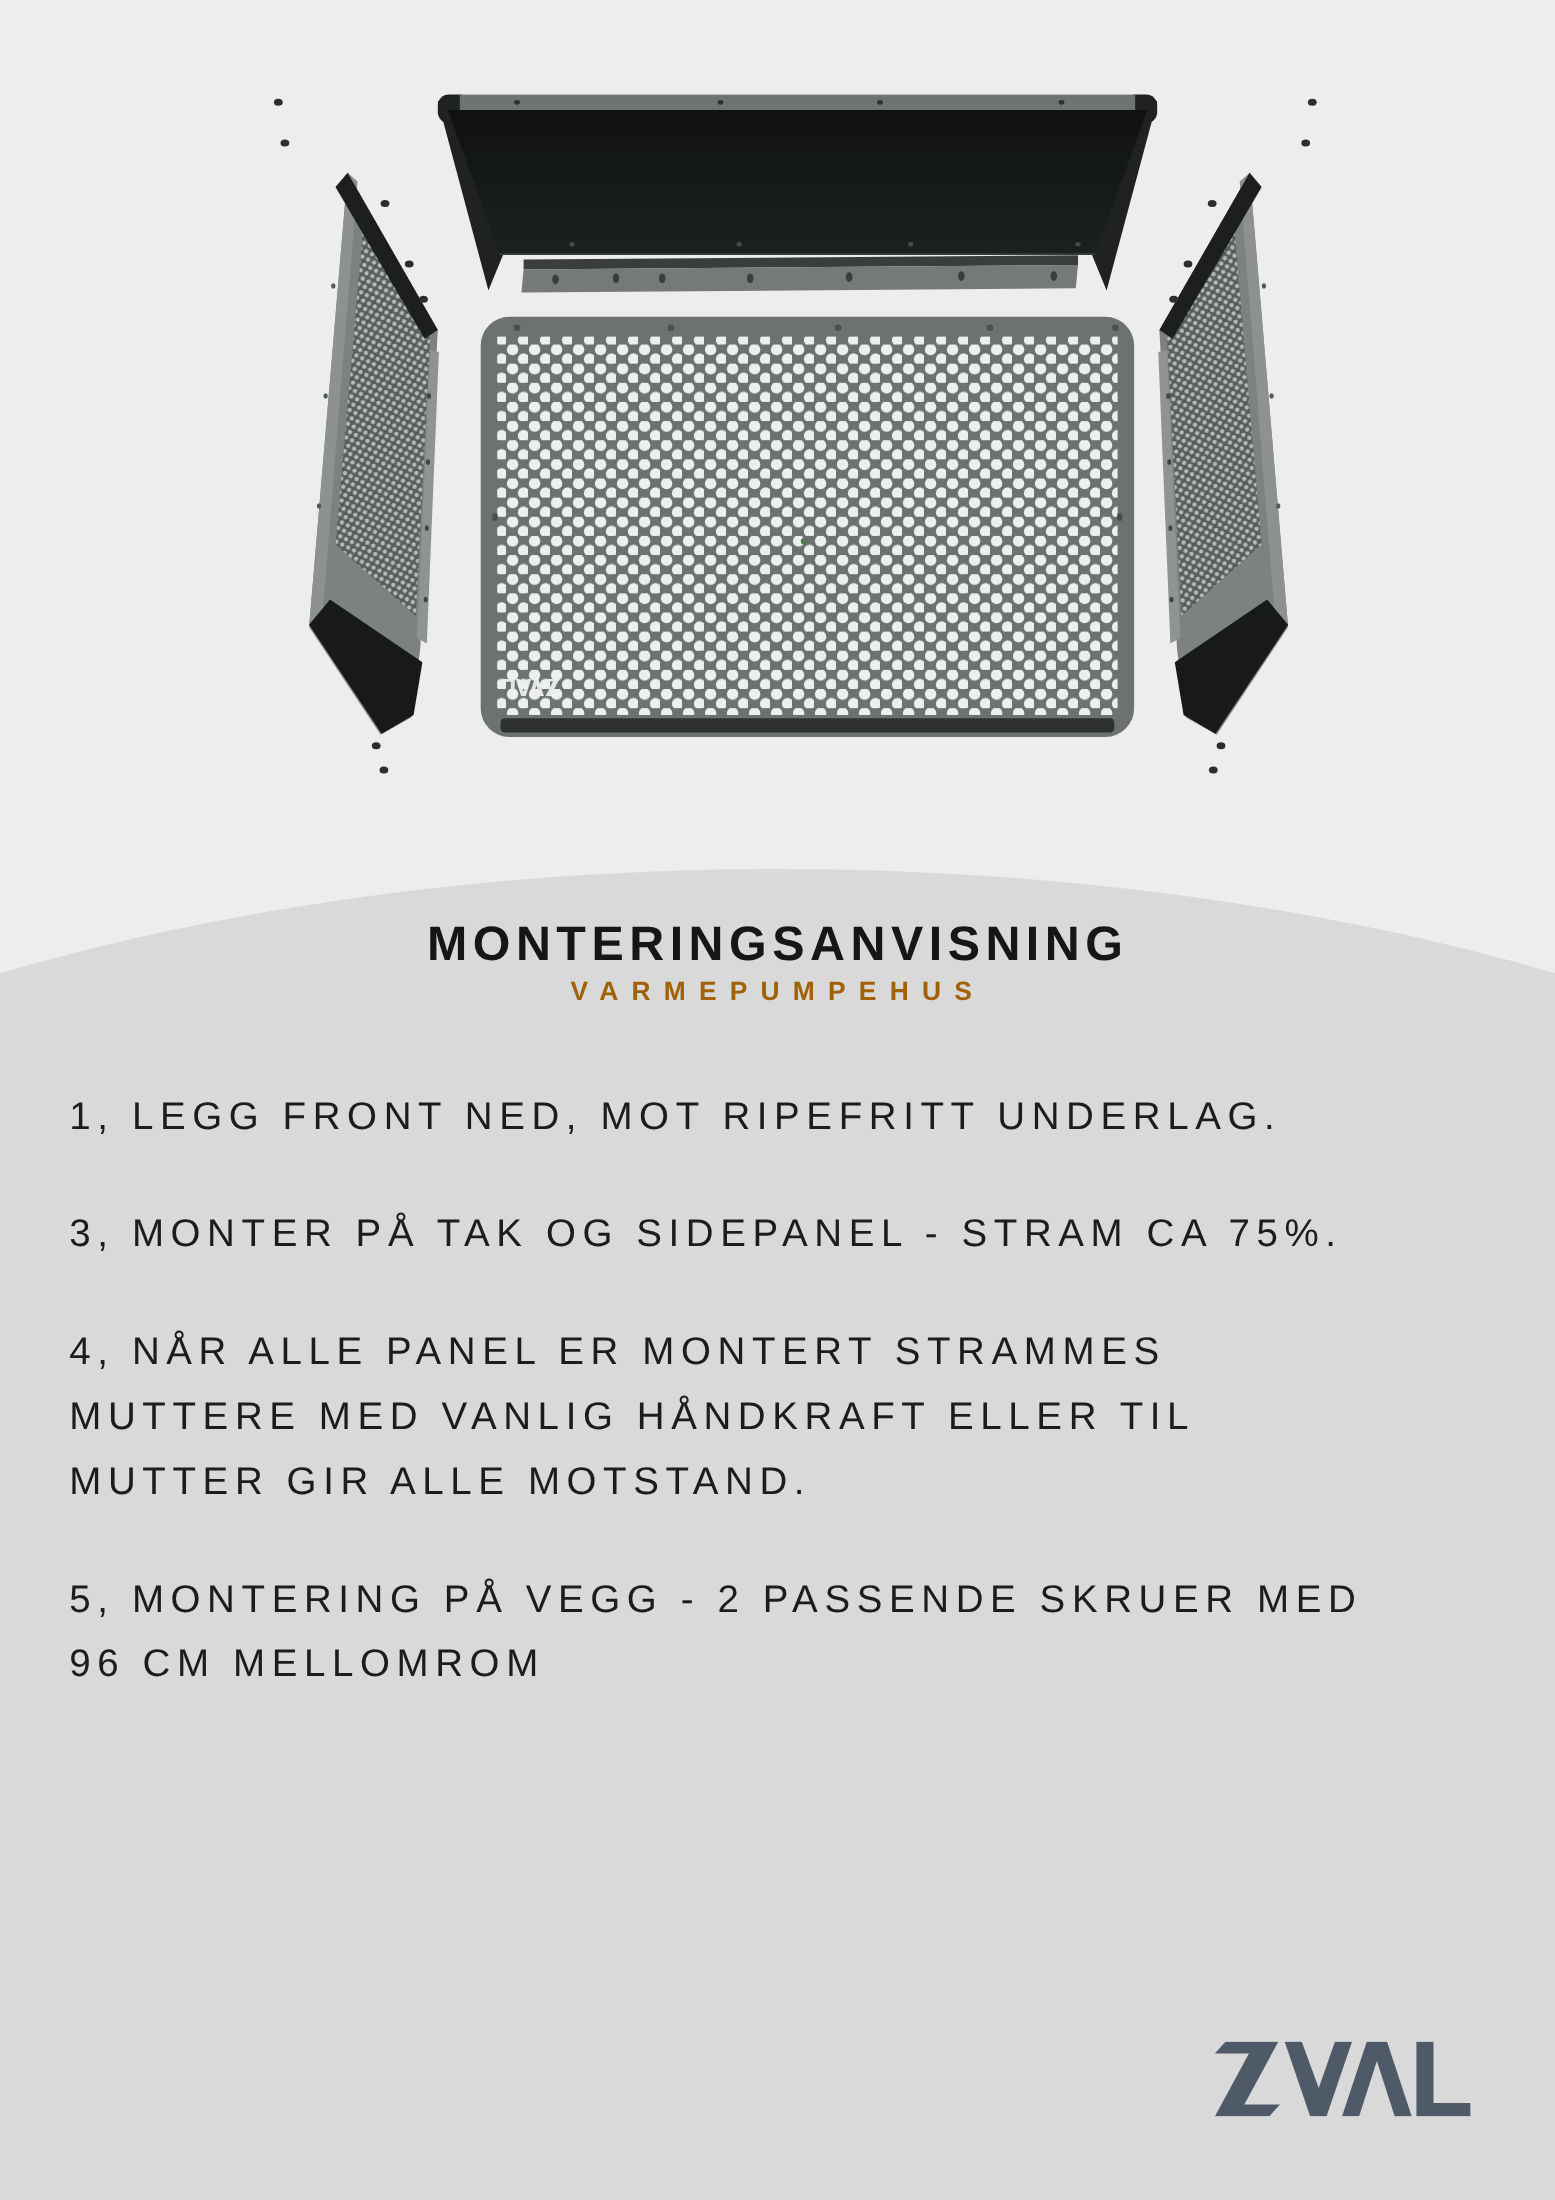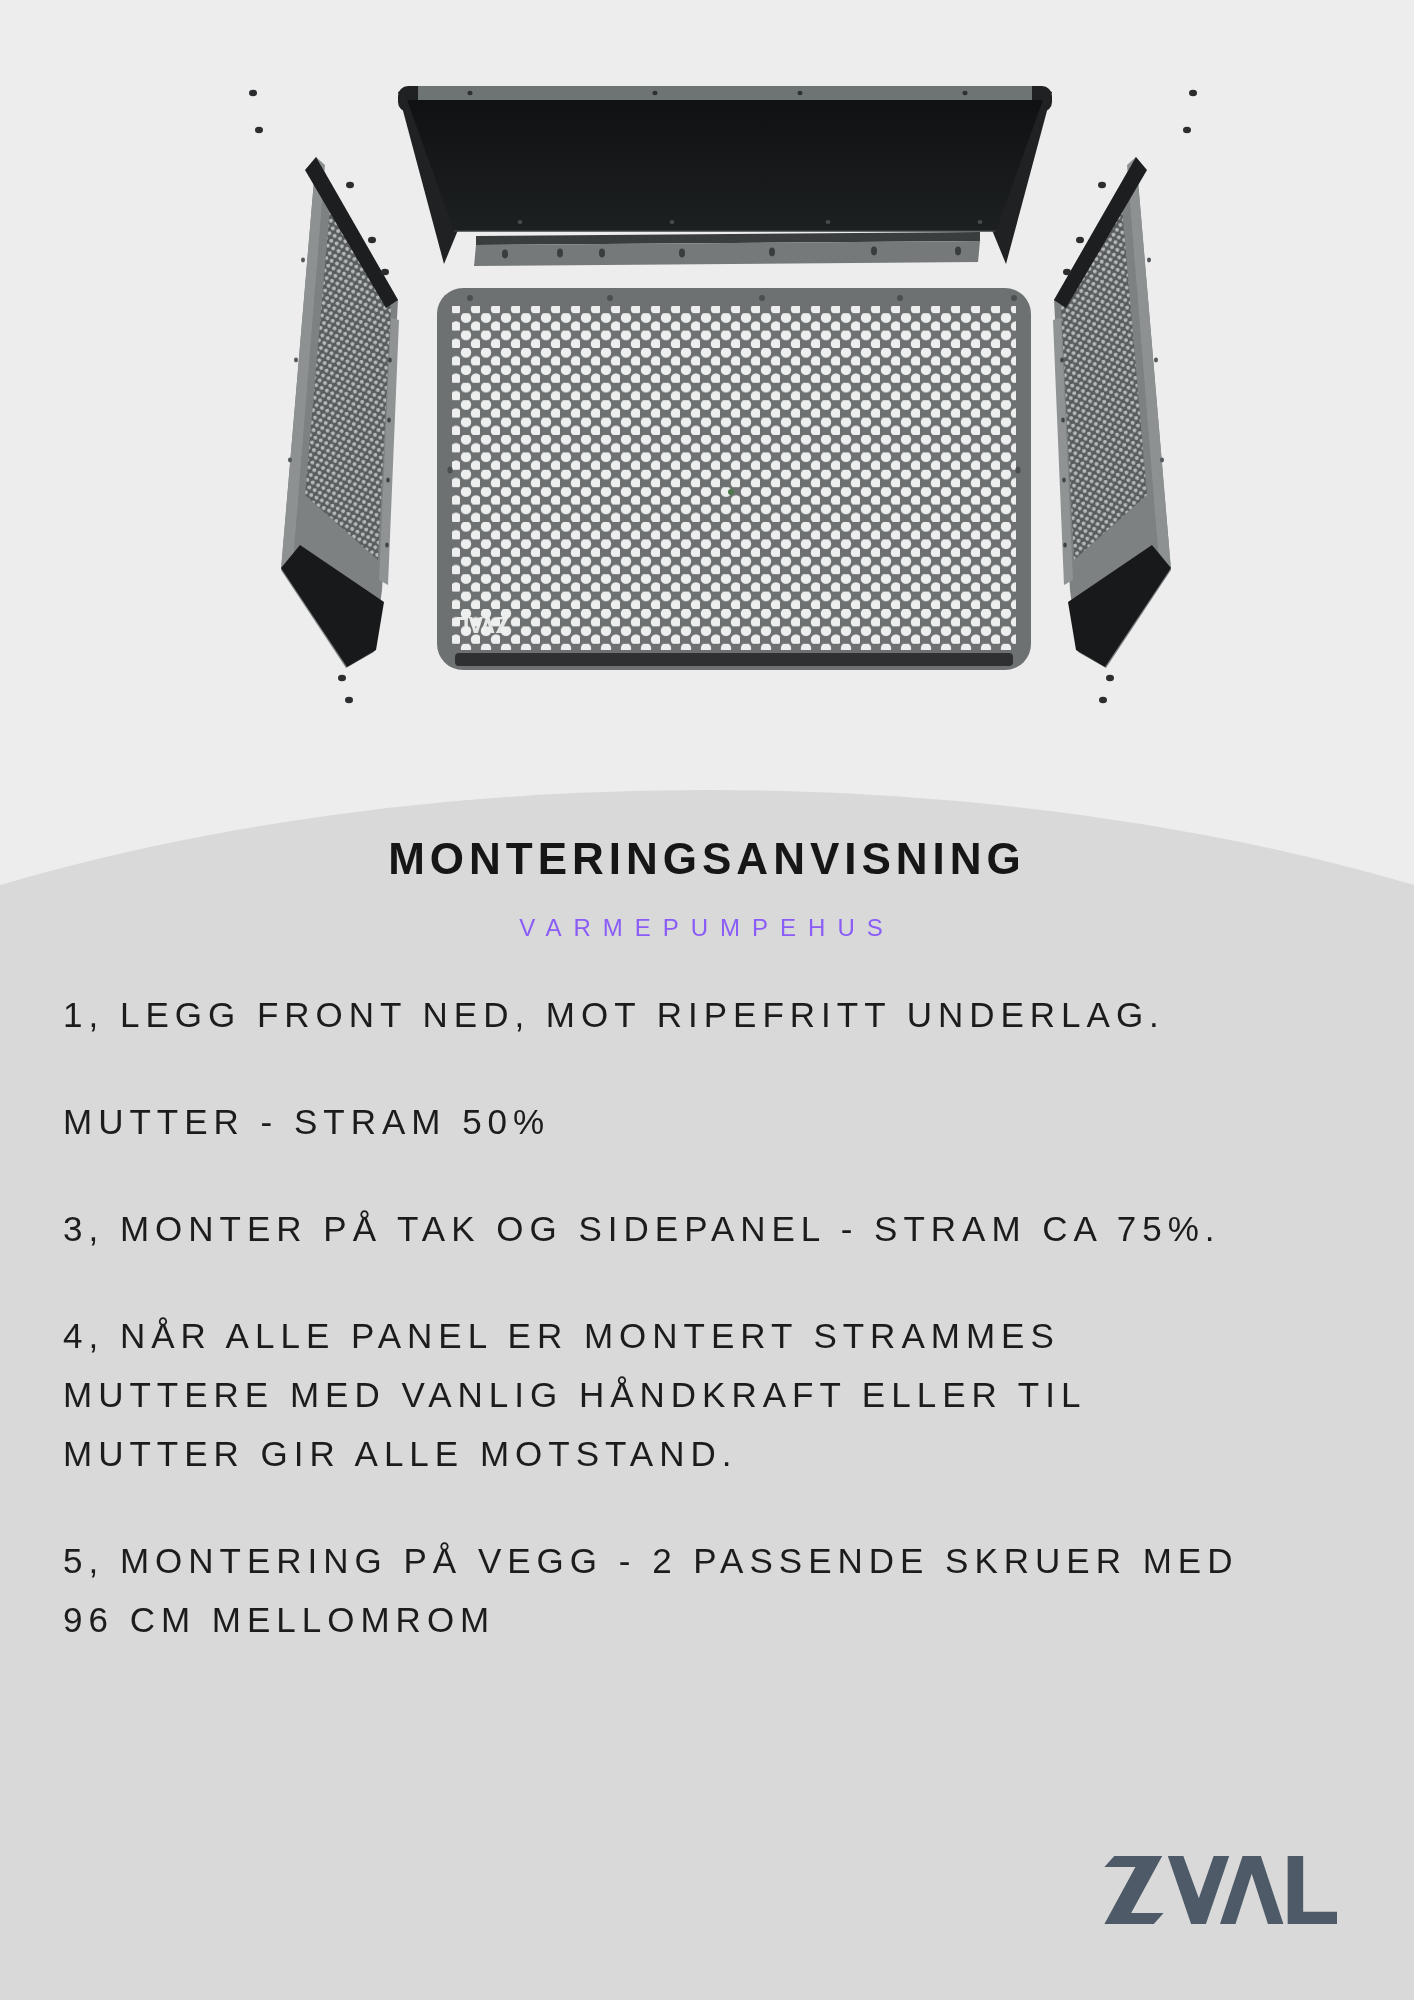--- a/index.html
+++ b/index.html
@@ -4,21 +4,21 @@
 <style>
   html,body{margin:0;padding:0;background:#ededee;}
   .page{position:relative;width:1414px;height:2000px;background:#ededee;overflow:hidden;
         font-family:"Liberation Sans","DejaVu Sans",sans-serif;color:#1c1c1c;}
   .bottom-ellipse{position:absolute;left:-593px;top:790px;width:2600px;height:1180px;
         border-radius:50%;background:#d8d9d8;}
   .bottom-fill{position:absolute;left:0;top:1380px;width:1414px;height:620px;background:#d8d9d8;}
   .diagram{position:absolute;left:0;top:0;}
   .title-block{position:absolute;left:0;top:835px;width:1414px;text-align:center;}
   .title{font-size:44px;font-weight:bold;letter-spacing:5px;line-height:48px;color:#161616;text-align:center;}
-  .subtitle{margin-top:30px;font-size:24px;font-weight:400;letter-spacing:12px;line-height:30px;color:#8b5cf6;}
+  .subtitle{margin-top:4px;font-size:24px;font-weight:700;letter-spacing:12px;line-height:30px;color:#a16207;}
   .instructions{position:absolute;left:63px;top:985px;width:1340px;}
   .step{margin:0 0 48px 0;font-size:35px;font-weight:400;letter-spacing:6px;line-height:59px;color:#1c1c1c;}
   .step .line{display:block;white-space:nowrap;}
   .footer-logo{position:absolute;left:1103px;top:1856px;}
 </style>
 </head>
 <body>
 
 <div class="page">
 
@@ -166,21 +166,20 @@
   <div class="title-block">
     <div class="title">MONTERINGSANVISNING</div>
     <div class="subtitle">VARMEPUMPEHUS</div>
   </div>
 
   <div class="instructions">
     <p class="step">
       <span class="line">1, LEGG FRONT NED, MOT RIPEFRITT UNDERLAG.</span>
     </p>
     <p class="step">
-      <span class="line">MUTTER - STRAM 50%</span>
     </p>
     <p class="step">
       <span class="line">3, MONTER PÅ TAK OG SIDEPANEL - STRAM CA 75%.</span>
     </p>
     <p class="step">
       <span class="line">4, NÅR ALLE PANEL ER MONTERT STRAMMES</span>
       <span class="line">MUTTERE MED VANLIG HÅNDKRAFT ELLER TIL</span>
       <span class="line">MUTTER GIR ALLE MOTSTAND.</span>
     </p>
     <p class="step">

